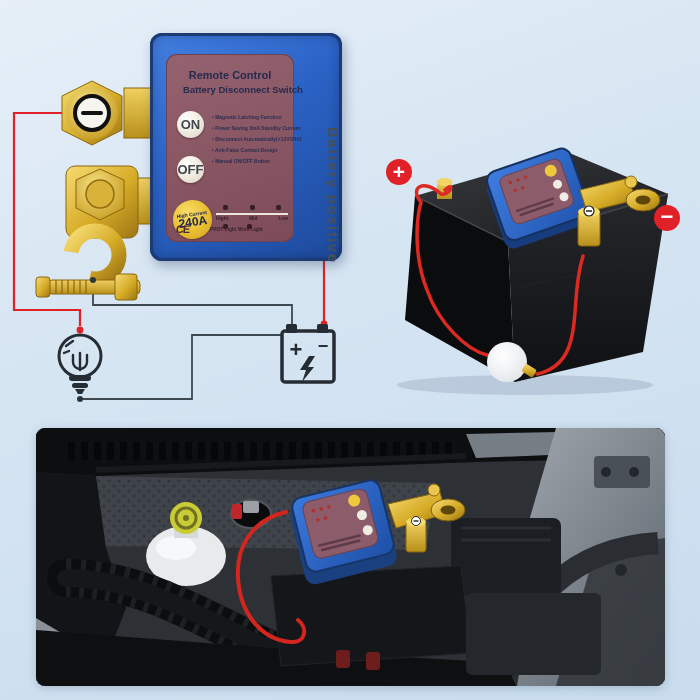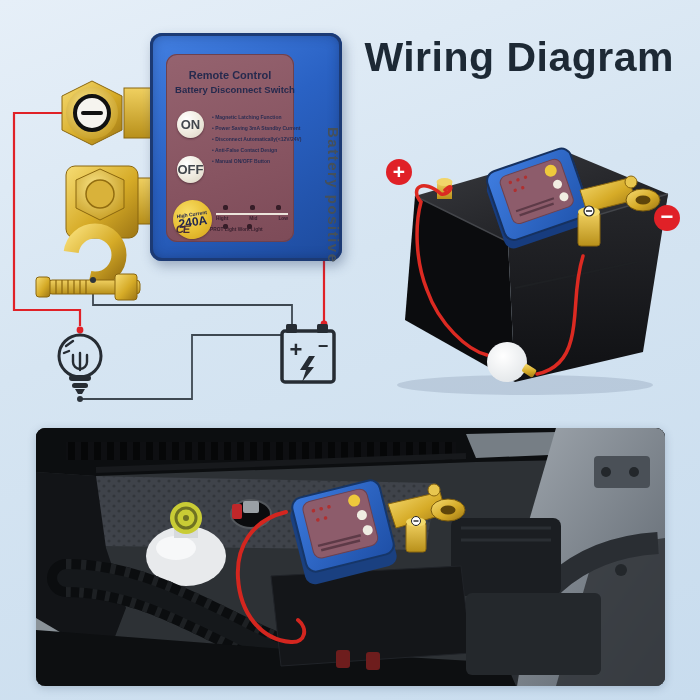--- a/index.html
+++ b/index.html
@@ -14,21 +14,21 @@
   .subtitle{position:absolute;top:88px;right:28px;font-size:18px;font-weight:600;color:#2c3f4e;}
   
   .device{position:absolute;left:150px;top:33px;width:192px;height:228px;border-radius:12px;
     background:linear-gradient(145deg,#4380e2 0%,#2a62c4 45%,#1d4a9c 100%);
     box-shadow:inset 0 0 0 3px #1c3a74, inset 0 0 14px rgba(10,25,60,.45), 3px 5px 12px rgba(40,60,100,.35);}
   .panel{position:absolute;left:16px;top:21px;width:128px;height:188px;border-radius:11px;
     background:linear-gradient(160deg,#95636f 0%,#875461 60%,#7d4b58 100%);
     box-shadow:inset 0 0 0 1px #6d414f;}
   .dev-title1{position:absolute;top:15px;left:0;width:100%;text-align:center;
     font-size:11px;font-weight:700;color:#262a4e;}
-  .dev-title2{position:absolute;top:30px;left:5px;width:100%;text-align:center;
+  .dev-title2{position:absolute;top:30px;left:13px;width:100%;text-align:center;
     font-size:9.5px;font-weight:700;color:#262a4e;}
   .btn{position:absolute;width:27px;height:27px;border-radius:50%;
     background:radial-gradient(circle at 35% 30%,#ffffff 0%,#eee9dd 55%,#d8d2c2 100%);
     box-shadow:0 1px 2px rgba(40,20,30,.5);display:flex;align-items:center;justify-content:center;
     font-size:13px;font-weight:700;color:#42474d;}
   .btn-on{left:11px;top:57px;}
   .btn-off{left:11px;top:102px;}
   .features{position:absolute;left:46px;top:58px;width:80px;margin:0;padding:0;list-style:none;}
   .features li{font-size:5px;line-height:11px;color:#2b2d52;font-weight:700;white-space:nowrap;}
   .features li::before{content:"• ";}
@@ -171,21 +171,20 @@
         <div class="led-row2">
           <span class="led"></span>
           <span class="led"></span>
         </div>
       </div>
       <div class="ce">CE</div>
       <div class="dev-bottom-text">PROT Light Work Light</div>
     </div>
   </div>
 
-  <div class="title">Wiring Diagram</div>
 
   <div class="lbl-pos">Battery positive</div>
 
   <svg class="illustration" width="315" height="265" viewBox="0 0 315 265">
     <defs>
       <linearGradient id="batTop" x1="0" y1="0" x2="1" y2="1">
         <stop offset="0" stop-color="#3a3b40"></stop>
           <stop offset="1" stop-color="#17181b"></stop>
       </linearGradient>
       <linearGradient id="batRight" x1="0" y1="0" x2="0" y2="1">

